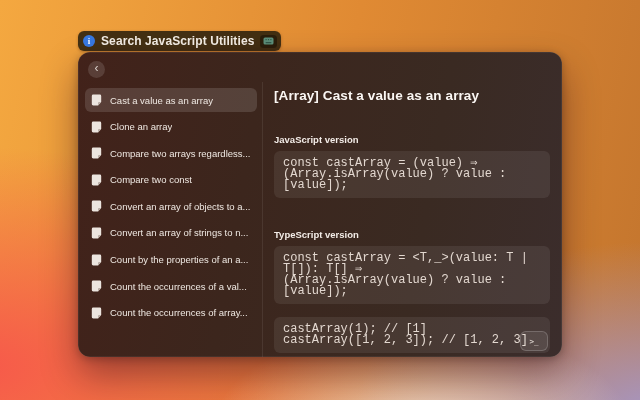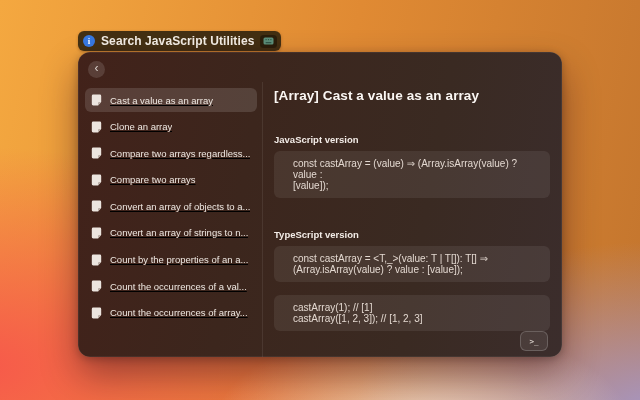--- a/index.html
+++ b/index.html
@@ -52,37 +52,37 @@
   }
   .divider {
     position:absolute; left:184px; top:30px; bottom:0; width:1px;
     background:rgba(255,255,255,0.08);
   }
 
   
   .sidebar { position:absolute; left:7px; top:36px; width:172px; }
   .side-item {
     display:flex; align-items:center; height:24px; margin-bottom:2.6px;
-    padding:0 4px 0 6px; border-radius:6px; cursor:pointer;text-decoration:underline;
+    padding:0 4px 0 6px; border-radius:6px; cursor:pointer;
   }
   .side-item.selected { background:rgba(255,255,255,0.13); }
   .doc-icon { flex:0 0 11px; margin-right:8px; display:flex; }
   .side-label {
     color:#efe8e2; font-size:9.5px; white-space:nowrap; overflow:hidden;
   }
 
   
   .detail { position:absolute; left:196px; top:36px; width:276px; }
   .detail-title { color:#fbf7f4; font-size:13.5px; font-weight:bold; margin-bottom:12px; letter-spacing:0.1px; }
   .sec-head { color:#f3ece7; font-size:9.5px; font-weight:bold; margin-bottom:6px;margin-top:31px; }
   .code-block {
     background:rgba(255,255,255,0.075);
-    border-radius:6px; padding:7px 19px; margin-bottom:13px;
-    color:#e3d8d0; font-family:Liberation Sans, sans-serif;
-    font-size:10px; line-height:11px; white-space:pre-wrap;
+    border-radius:6px; padding:7px 9px; margin-bottom:13px;
+    color:#e3d8d0; font-family:Liberation Mono, monospace;
+    font-size:12px; line-height:11px; white-space:pre-wrap;
   }
 
   .terminal-btn {
     position:absolute; right:14px; bottom:6px; width:28px; height:20px;
     border-radius:6px; background:rgba(255,255,255,0.08);
     border:1px solid rgba(255,255,255,0.18);
     display:flex; align-items:center; justify-content:center;
     color:#e8e0da; font-family:"DejaVu Sans Mono","Liberation Mono",monospace;
     font-size:7.5px; cursor:pointer;
   }
@@ -137,21 +137,21 @@
         </span>
       <span class="side-label">Compare two arrays regardless...</span>
     </div>
     <div class="side-item">
       <span class="doc-icon">
           <svg width="11" height="12" viewBox="0 0 11 12">
             <path d="M2.2 0.5 h6.6 a1.4 1.4 0 0 1 1.4 1.4 v6.1 L7 11.5 H2.2 a1.4 1.4 0 0 1 -1.4 -1.4 V1.9 a1.4 1.4 0 0 1 1.4 -1.4 z" fill="#ece5df"></path>
             <path d="M7 11.5 V9 a1 1 0 0 1 1 -1 h2.2 z" fill="#b9aca4"></path>
           </svg>
         </span>
-      <span class="side-label">Compare two arrays</span>
+      <span class="side-label">Compare two const</span>
     </div>
     <div class="side-item">
       <span class="doc-icon">
           <svg width="11" height="12" viewBox="0 0 11 12">
             <path d="M2.2 0.5 h6.6 a1.4 1.4 0 0 1 1.4 1.4 v6.1 L7 11.5 H2.2 a1.4 1.4 0 0 1 -1.4 -1.4 V1.9 a1.4 1.4 0 0 1 1.4 -1.4 z" fill="#ece5df"></path>
             <path d="M7 11.5 V9 a1 1 0 0 1 1 -1 h2.2 z" fill="#b9aca4"></path>
           </svg>
         </span>
       <span class="side-label">Convert an array of objects to a...</span>
     </div>

